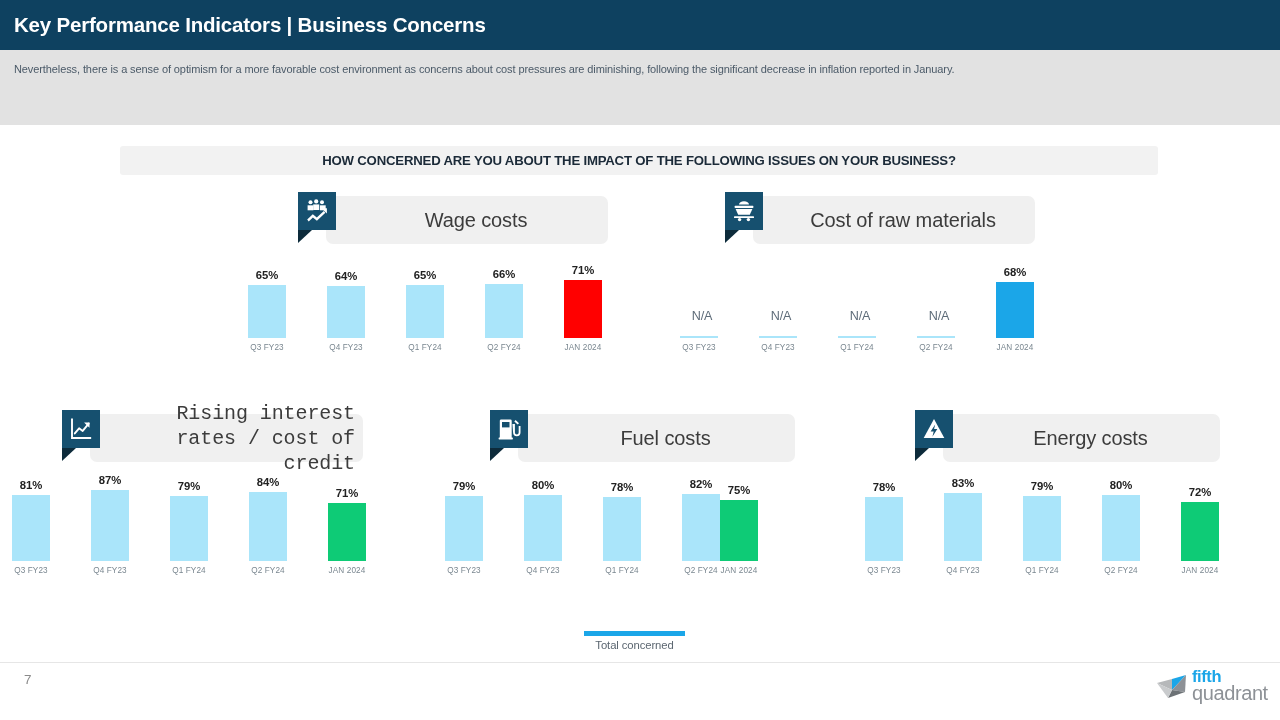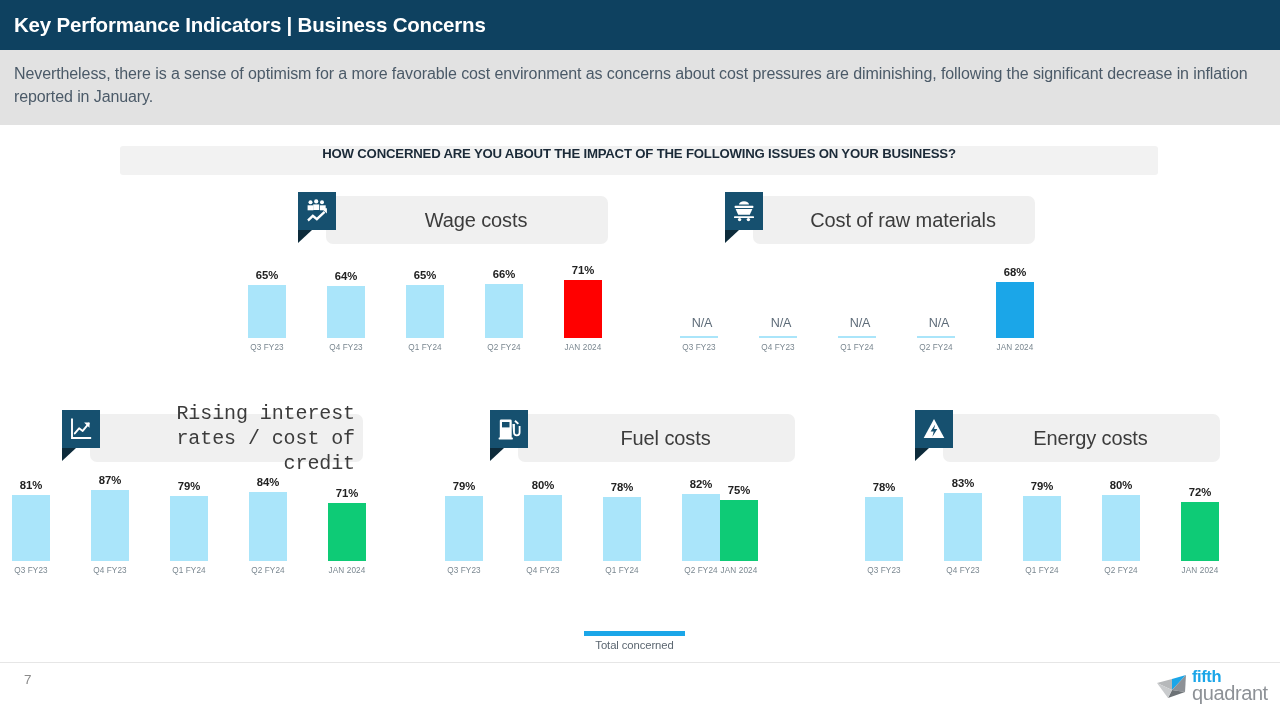--- a/index.html
+++ b/index.html
@@ -30,33 +30,34 @@
   }
 
   .subtitle-bar {
     background: #e2e2e2;
     padding: 12px 14px 14px 14px;
     box-sizing: border-box;
     min-height: 75px;
   }
   .subtitle-bar .subtitle {
     color: #4b5a68;
-    font-size: 16px;
+    font-size: 11px;
     line-height: 1.45;
     letter-spacing: -0.1px;
   }
 
   
   .question-banner {
     position: absolute;
     left: 120px; top: 146px;
     width: 1038px; height: 29px;
     background: #f2f2f2;
     border-radius: 3px;
     display: flex;
+    align-items: center;
     justify-content: center;
   }
   .question-banner .q-text {
     font-size: 13.2px;
     font-weight: bold;
     color: #1b2a38;
     letter-spacing: -0.2px;
     text-align: center;
   }
 
@@ -123,21 +124,21 @@
     font-size: 11.3px;
     font-weight: bold;
     color: #222222;
     margin-bottom: 4px;
     letter-spacing: -0.1px;
   }
   .bar-value.na {
     font-weight: normal;
     font-size: 12.6px;
     color: #5d6b78;
-    margin-bottom: 6px;
+    margin-bottom: 13px;
     padding-left: 6px;
   }
   .bar {
     width: 38px;
     background: #aae5fa;
   }
   .bar.na-stub { height: 2px; background: #aae5fa; }
   .bar-label {
     font-size: 8.2px;
     color: #7a8790;

